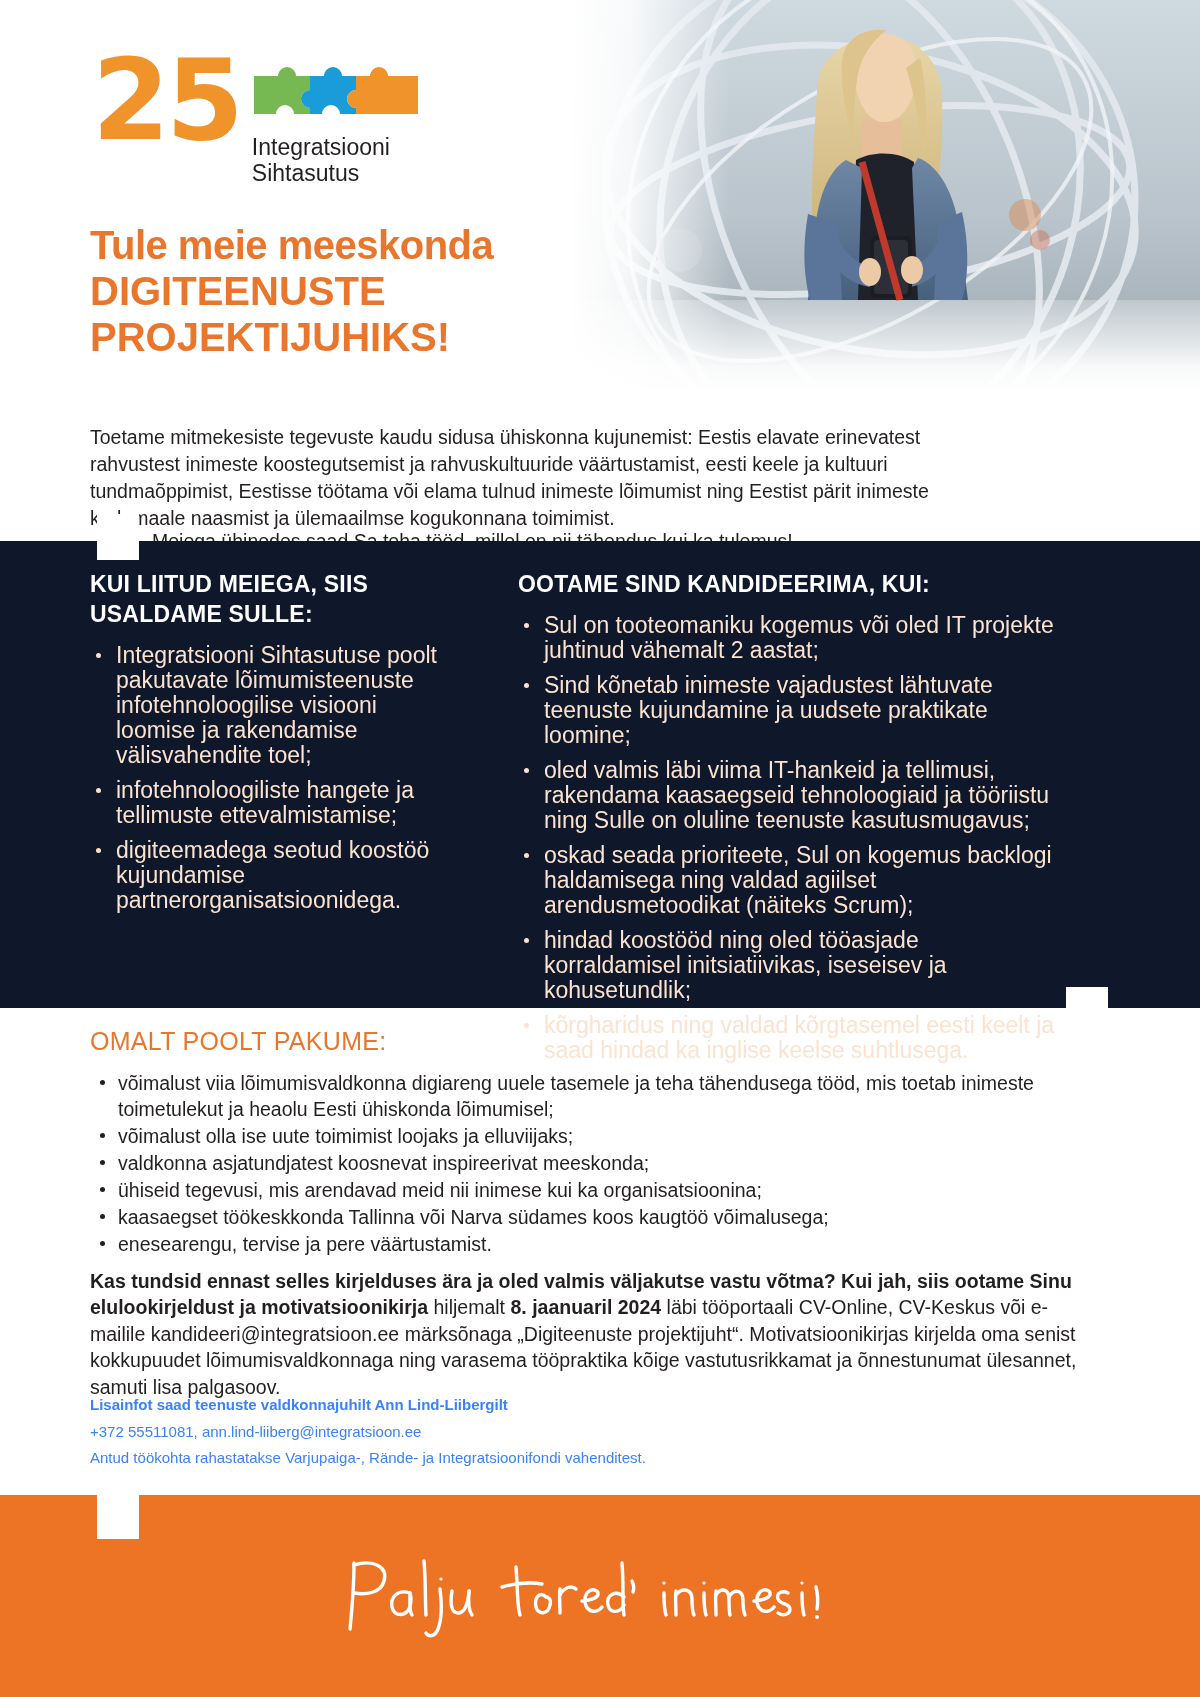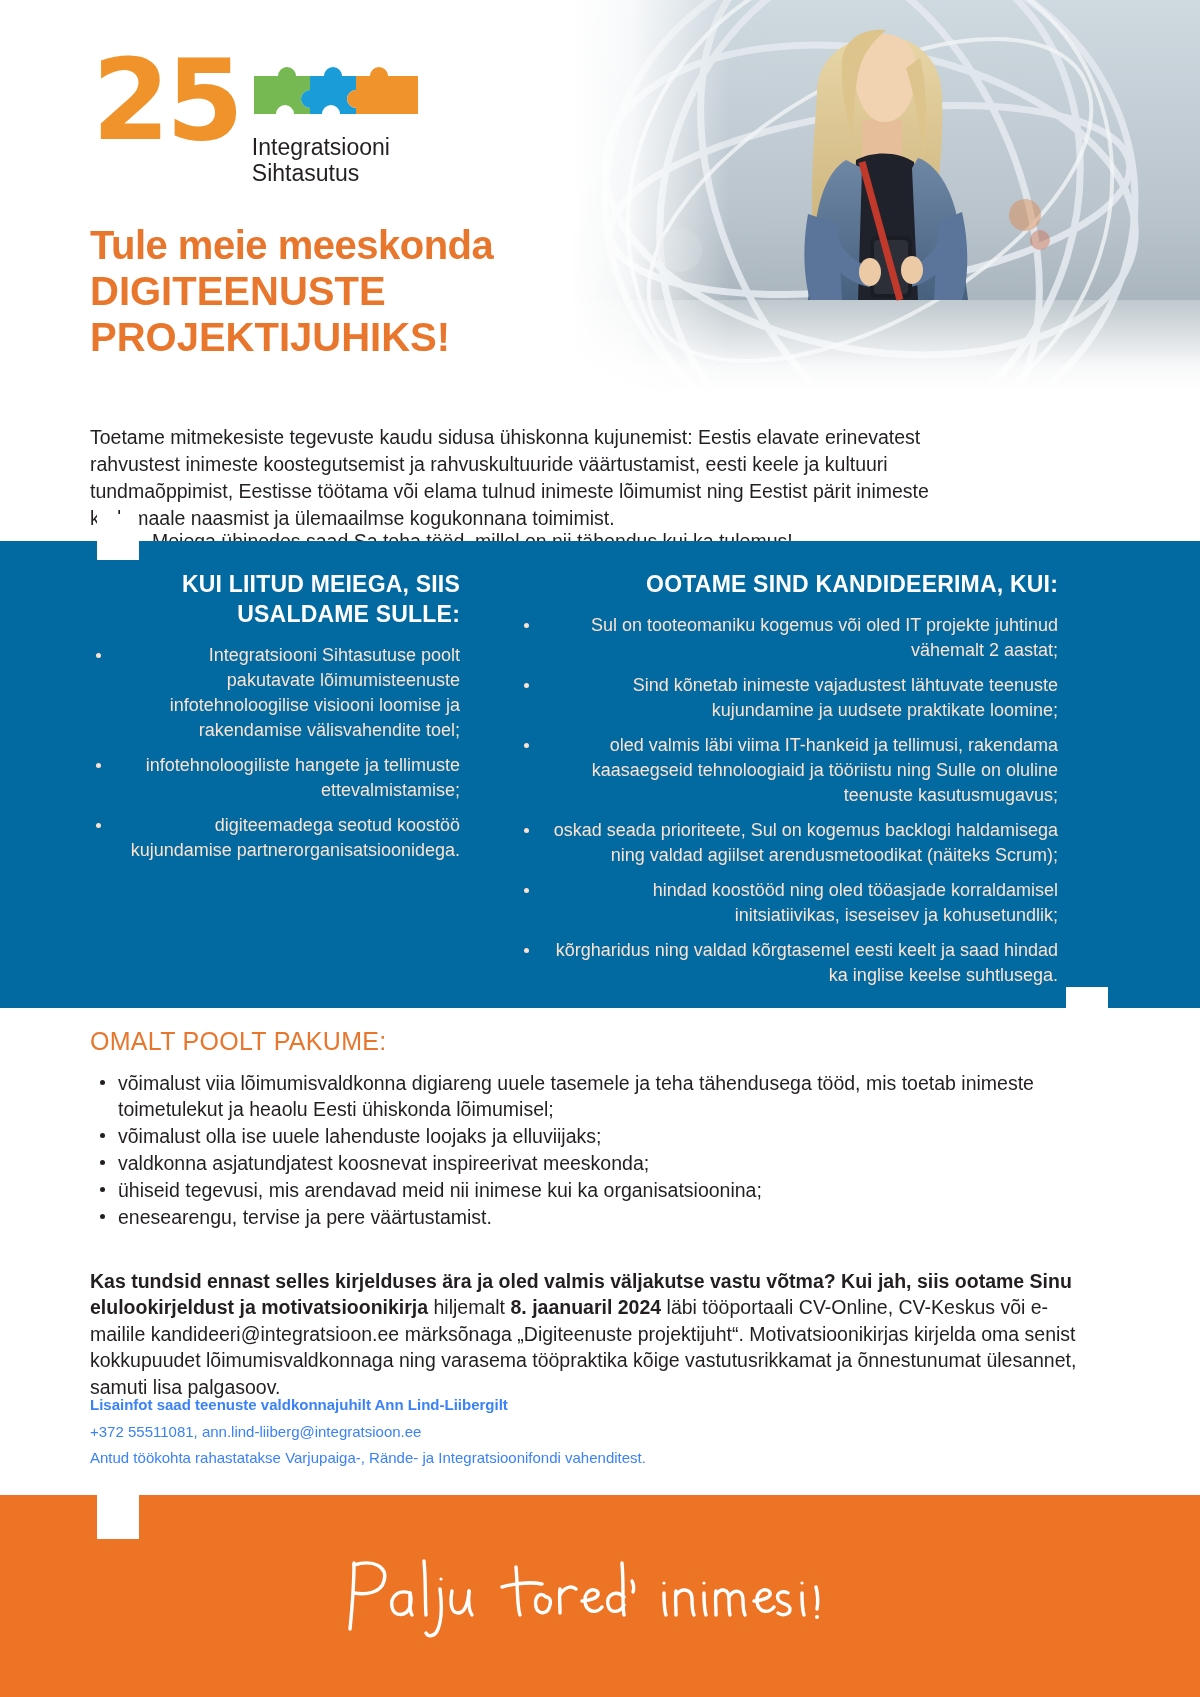--- a/index.html
+++ b/index.html
@@ -58,43 +58,42 @@
 
   
   .tagline{
     position:absolute;left:152px;top:508px;width:860px;
     font-size:19.5px;line-height:27px;color:#231f20;
   }
 
   
   .band{
     position:absolute;left:0;top:541px;width:1200px;height:467px;
-    background:#0369a1;
-    text-align:right;
+    background:#0f172a;
   }
   
   .knob-top{
     position:absolute;left:97px;top:-27px;width:42px;height:46px;
   }
   .knob-right{
     position:absolute;right:92px;bottom:-25px;width:42px;height:46px;
   }
   .knob svg{display:block;}
 
   .cols{position:absolute;left:0;top:0;width:1200px;height:467px;}
   .col{position:absolute;top:28px;}
   .col-left{left:90px;width:370px;}
   .col-right{left:518px;width:540px;}
   .col h2{
     margin:0 0 14px 0;color:#ffffff;font-size:23px;line-height:30px;
     font-weight:bold;letter-spacing:0.2px;
   }
   .col ul{margin:0;padding:0 0 0 22px;list-style:none;}
   .col li{
-    position:relative;color:#fbe3cf;font-size:18px;line-height:25px;
+    position:relative;color:#fbe3cf;font-size:23px;line-height:25px;
     margin-bottom:10px;padding-left:4px;
   }
   .col li::before{
     content:"";position:absolute;left:-16px;top:10px;
     width:5px;height:5px;border-radius:50%;background:#fbe3cf;
   }
 
   
   .offer{position:absolute;left:90px;top:1026px;width:1020px;}
   .offer h2{
@@ -278,23 +277,24 @@
       <svg width="42" height="46" viewBox="0 0 42 46" aria-hidden="true">
         <path d="M0 0 V24 a10.5 10.5 0 0 0 0 21 a10.5 10.5 0 0 0 42 0 a10.5 10.5 0 0 0 0 -21 V0 Z" fill="#ffffff"></path>
       </svg>
     </div>
   </div>
 
   <div class="offer">
     <h2>OMALT POOLT PAKUME:</h2>
     <ul>
       <li>võimalust viia lõimumisvaldkonna digiareng uuele tasemele ja teha tähendusega tööd, mis toetab inimeste toimetulekut ja heaolu Eesti ühiskonda lõimumisel;</li>
-      <li>võimalust olla ise uuele lahenduste loojaks ja elluviijaks;</li>
+      <li>võimalust olla ise uute toimimist loojaks ja elluviijaks;</li>
       <li>valdkonna asjatundjatest koosnevat inspireerivat meeskonda;</li>
       <li>ühiseid tegevusi, mis arendavad meid nii inimese kui ka organisatsioonina;</li>
+      <li>kaasaegset töökeskkonda Tallinna või Narva südames koos kaugtöö võimalusega;</li>
       <li>enesearengu, tervise ja pere väärtustamist.</li>
     </ul>
   </div>
 
   <p class="apply"><b>Kas tundsid ennast selles kirjelduses ära ja oled valmis väljakutse vastu võtma? Kui jah, siis ootame Sinu elulookirjeldust ja motivatsioonikirja</b><span> hiljemalt </span><b>8. jaanuaril 2024</b><span> läbi tööportaali CV-Online, CV-Keskus või e-mailile kandideeri@integratsioon.ee märksõnaga „Digiteenuste projektijuht“. Motivatsioonikirjas kirjelda oma senist kokkupuudet lõimumisvaldkonnaga ning varasema tööpraktika kõige vastutusrikkamat ja õnnestunumat ülesannet, samuti lisa palgasoov.</span></p>
 
   <div class="contact">
     <span class="chead">Lisainfot saad teenuste valdkonnajuhilt Ann Lind-Liibergilt</span>
     <span class="line">+372 55511081, ann.lind-liiberg@integratsioon.ee</span>
     <span class="line">Antud töökohta rahastatakse Varjupaiga-, Rände- ja Integratsioonifondi vahenditest.</span>

